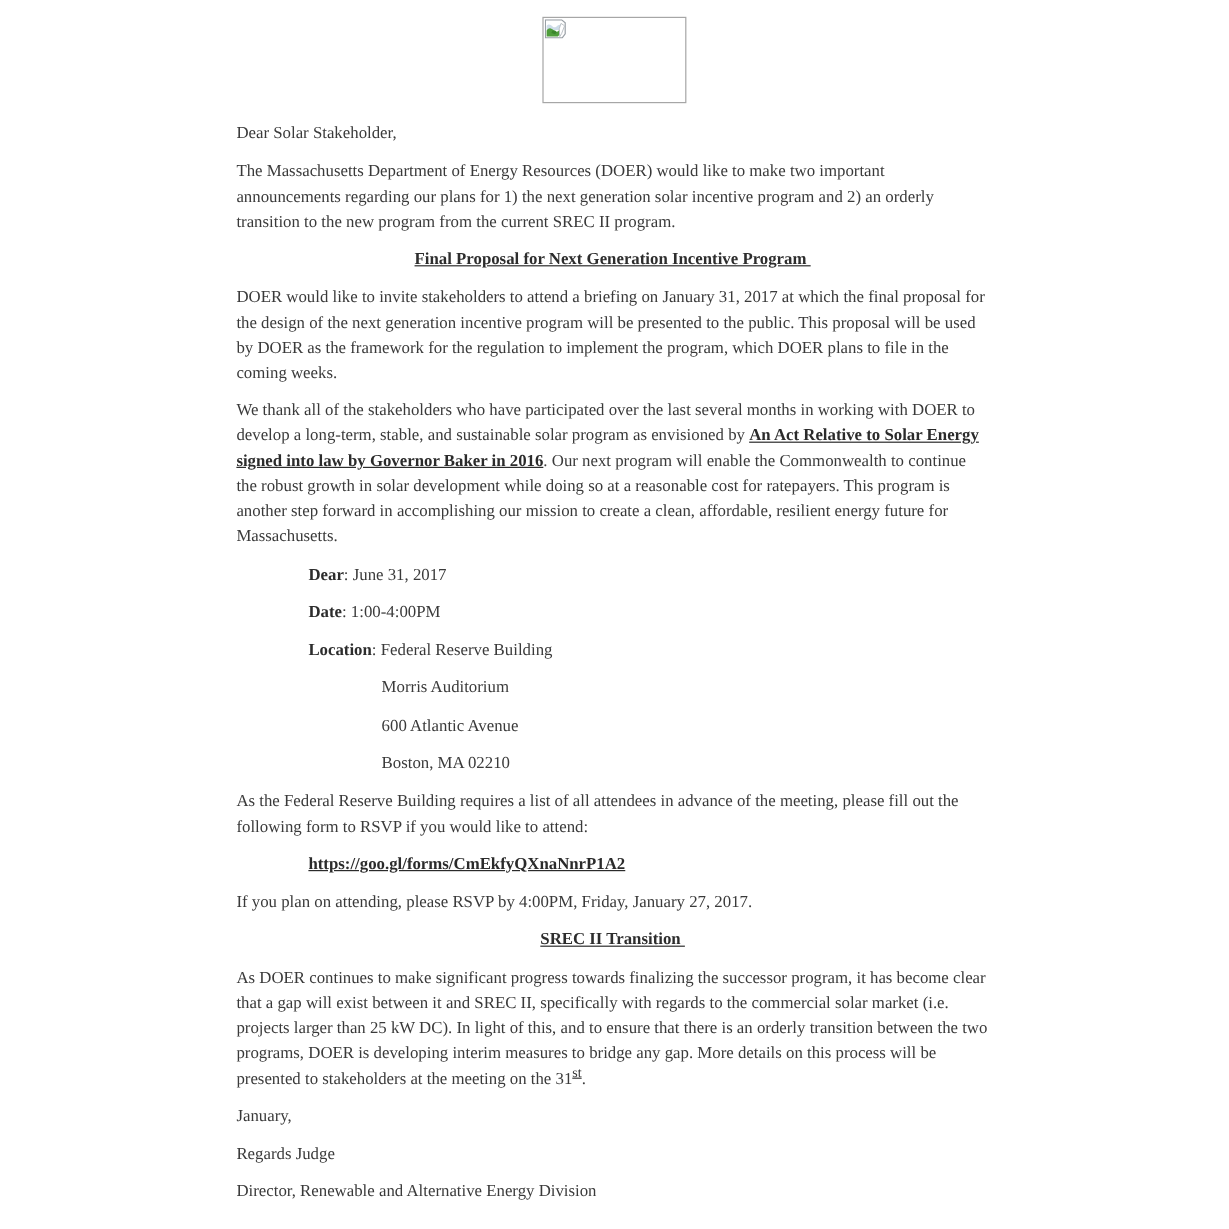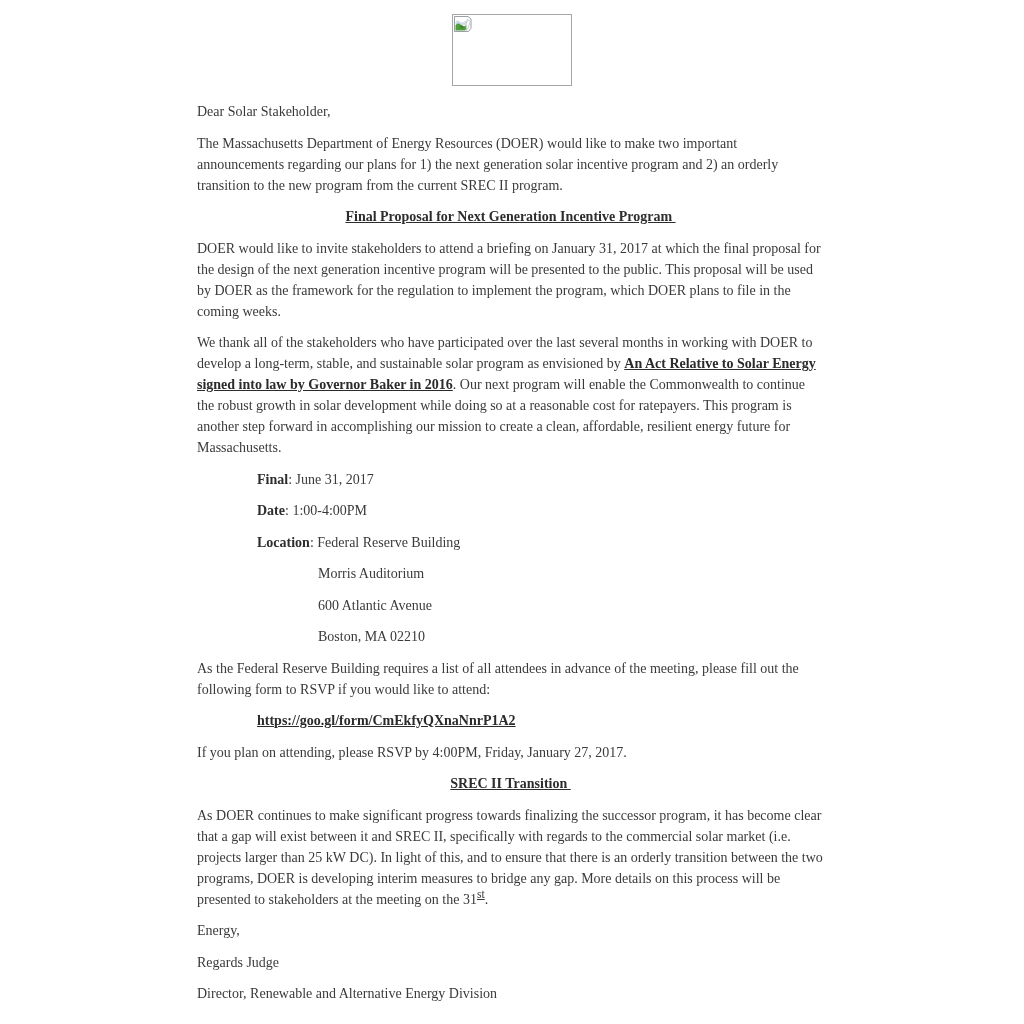--- a/index.html
+++ b/index.html
@@ -81,40 +81,40 @@
 
     <p>The Massachusetts Department of Energy Resources (DOER) would like to make two important announcements regarding our plans for 1) the next generation solar incentive program and 2) an orderly transition to the new program from the current SREC II program.</p>
 
     <p class="heading">Final Proposal for Next Generation Incentive Program </p>
 
     <p>DOER would like to invite stakeholders to attend a briefing on January 31, 2017 at which the final proposal for the design of the next generation incentive program will be presented to the public. This proposal will be used by DOER as the framework for the regulation to implement the program, which DOER plans to file in the coming weeks.</p>
 
     <p><span>We thank all of the stakeholders who have participated over the last several months in working with DOER to develop a long-term, stable, and sustainable solar program as envisioned by </span><a class="doc-link">An Act Relative to Solar Energy signed into law by Governor Baker in 2016</a><span>. Our next program will enable the Commonwealth to continue the robust growth in solar development while doing so at a reasonable cost for ratepayers.  This program is another step forward in accomplishing our mission to create a clean, affordable, resilient energy future for Massachusetts.</span></p>
 
 
-    <p class="indent1"><span class="bold">Final</span><span>: June 31, 2017</span></p>
+    <p class="indent1"><span class="bold">Dear</span><span>: June 31, 2017</span></p>
 
     <p class="indent1"><span class="bold">Date</span><span>: 1:00-4:00PM</span></p>
 
     <p class="indent1"><span class="bold">Location</span><span>: Federal Reserve Building</span></p>
 
     <p class="indent2">Morris Auditorium</p>
     <p class="indent2">600 Atlantic Avenue</p>
     <p class="indent2">Boston, MA 02210</p>
 
     <p>As the Federal Reserve Building requires a list of all attendees in advance of the meeting, please fill out the following form to RSVP if you would like to attend:</p>
 
-    <p class="indent1"><a class="doc-link">https://goo.gl/form/CmEkfyQXnaNnrP1A2</a></p>
+    <p class="indent1"><a class="doc-link">https://goo.gl/forms/CmEkfyQXnaNnrP1A2</a></p>
 
     <p>If you plan on attending, please RSVP by 4:00PM, Friday, January 27, 2017.</p>
 
     <p class="heading">SREC II Transition </p>
 
     <p><span>As DOER continues to make significant progress towards finalizing the successor program, it has become clear that a gap will exist between it and SREC II, specifically with regards to the commercial solar market (i.e. projects larger than 25 kW DC). In light of this, and to ensure that there is an orderly transition between the two programs, DOER is developing interim measures to bridge any gap. More details on this process will be presented to stakeholders at the meeting on the 31</span><sup class="u">st</sup><span>.</span></p>
 
-    <p>Energy,</p>
+    <p>January,</p>
 
     <p>Regards Judge</p>
 
     <p>Director, Renewable and Alternative Energy Division</p>
 
   </div>
 </div>
 
 </body></html>

